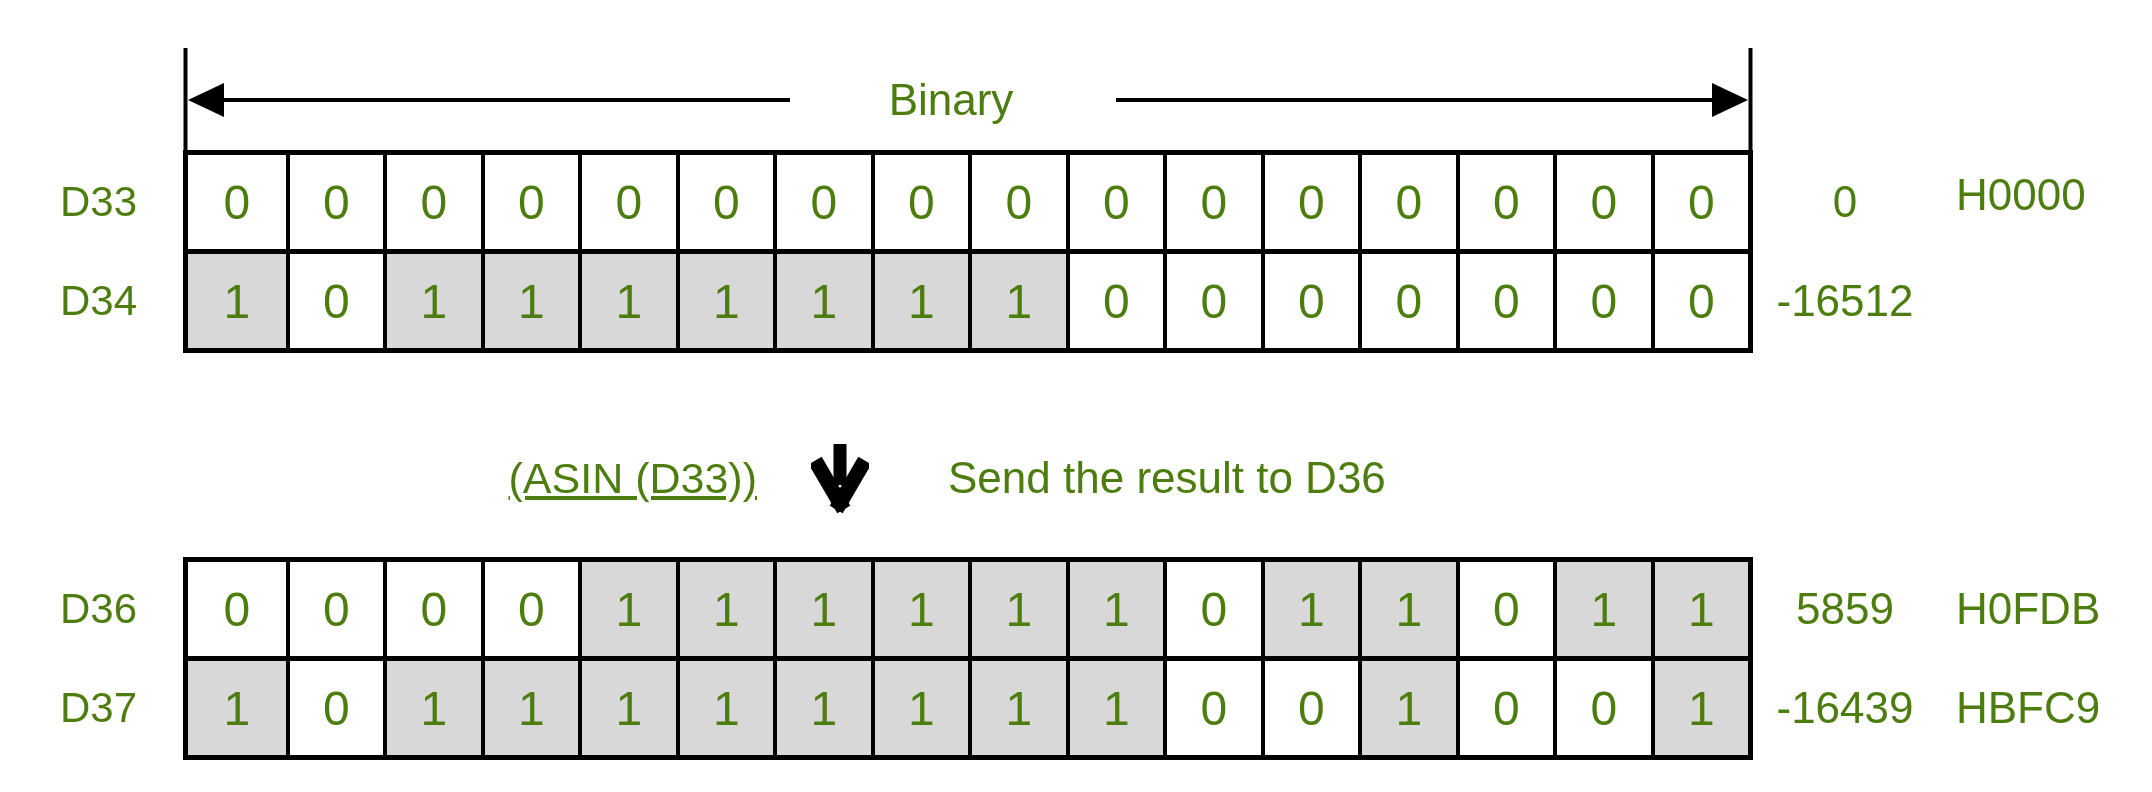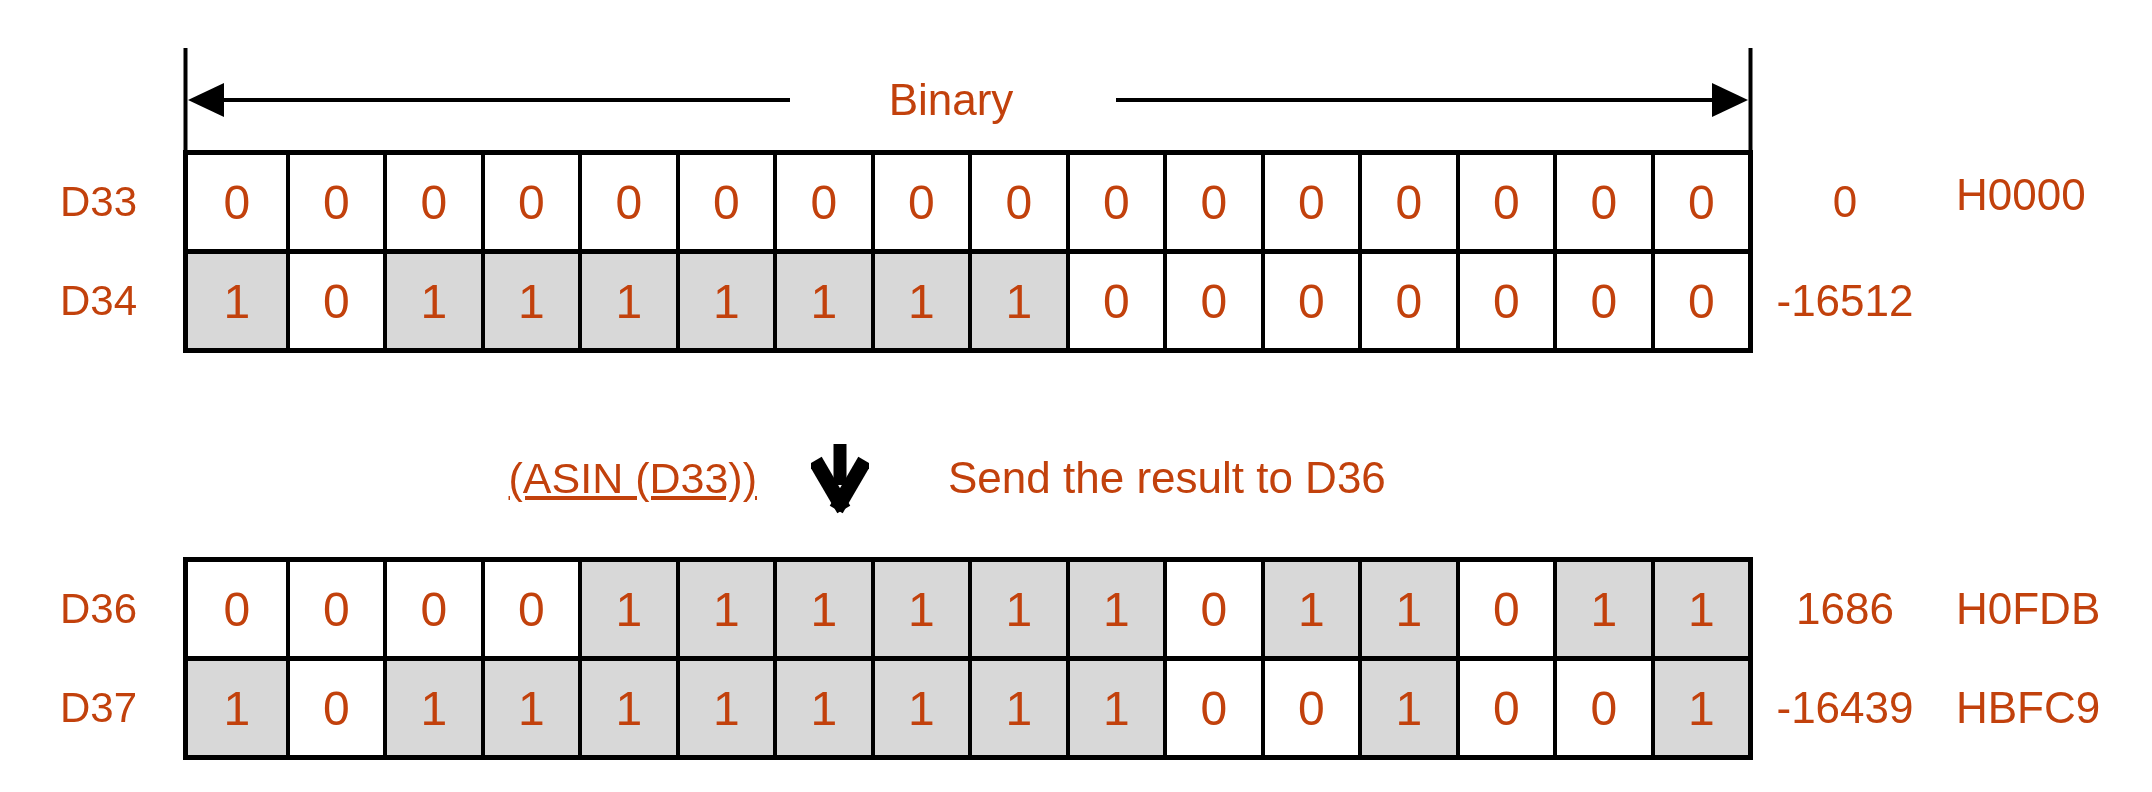--- a/index.html
+++ b/index.html
@@ -6,21 +6,21 @@
     margin: 0;
     padding: 0;
     background: #ffffff;
   }
   #canvas {
     position: relative;
     width: 2152px;
     height: 792px;
     background: #ffffff;
     font-family: "Liberation Sans", sans-serif;
-    color: #c2410c;
+    color: #4d7c0f;
     overflow: hidden;
   }
   .abs { position: absolute; }
 
   
   #header-svg { left: 0; top: 0; }
   .binary-label {
     left: 845px; top: 77px; width: 212px; height: 46px;
     font-size: 44px; line-height: 46px; text-align: center;
   }
@@ -182,18 +182,18 @@
         <div class="bitcell off vsep">0</div>
         <div class="bitcell on vsep" style="background: rgb(216, 216, 216);">1</div>
         <div class="bitcell off vsep">0</div>
         <div class="bitcell off vsep">0</div>
         <div class="bitcell on vsep" style="background: rgb(216, 216, 216);">1</div>
       </div>
     </div>
 
   <div class="abs reg-label" style="top:562px">D36</div>
   <div class="abs reg-label" style="top:661px">D37</div>
-  <div class="abs dec-value" style="top:562px">1686</div>
+  <div class="abs dec-value" style="top:562px">5859</div>
   <div class="abs dec-value" style="top:661px">-16439</div>
   <div class="abs hex-value" style="top:562px">H0FDB</div>
   <div class="abs hex-value" style="top:661px">HBFC9</div>
 
 </div>
 
 </body></html>

